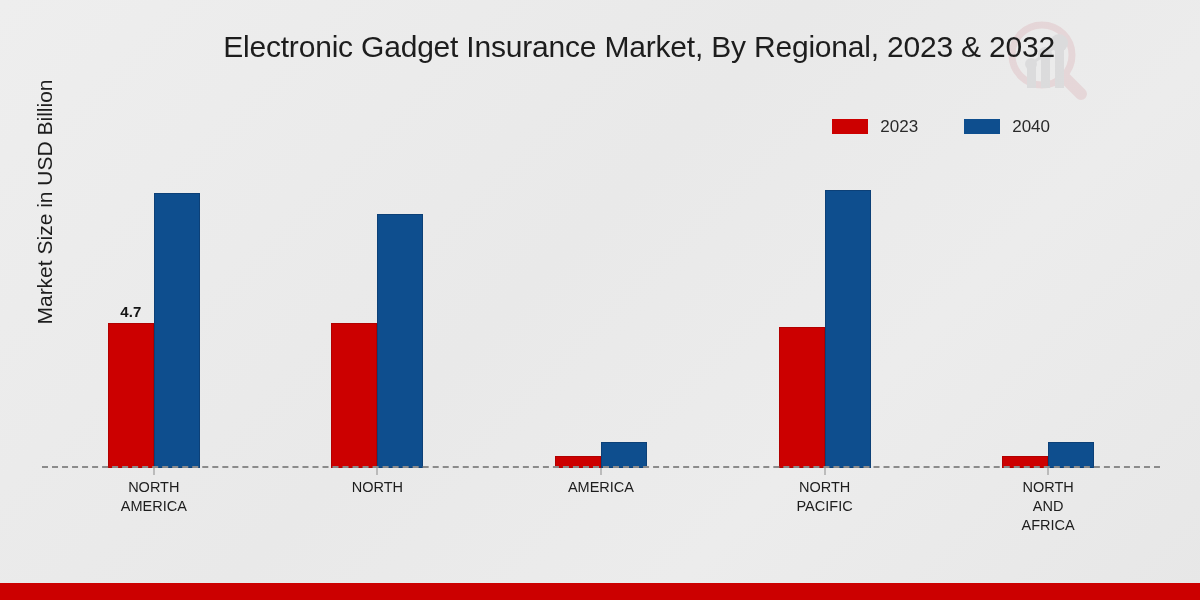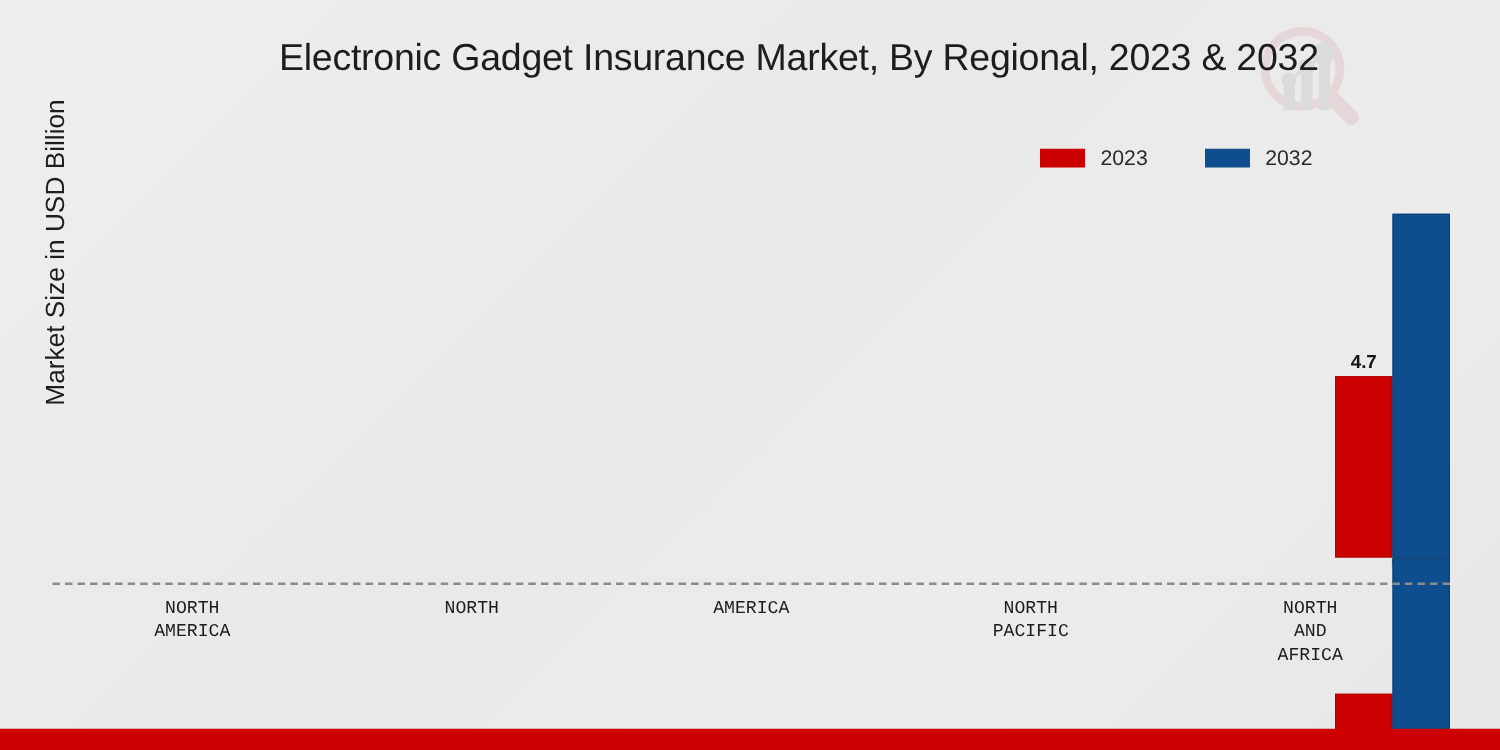--- a/index.html
+++ b/index.html
@@ -105,21 +105,20 @@
   }
 
   #groups {
     position: absolute;
     left: 0;
     bottom: 0;
     width: 100%;
     height: 297px;
     display: flex;
     align-items: flex-end;
-    flex-direction: column;
   }
   .bar-group {
     position: relative;
     flex: 1 1 0;
     height: 100%;
     display: flex;
     align-items: flex-end;
     justify-content: center;
   }
   .bar {
@@ -164,21 +163,21 @@
     width: 1118px;
     display: flex;
   }
   .cat-label {
     flex: 1 1 0;
     text-align: center;
     font-size: 14.5px;
     color: #1d1d1d;
     line-height: 1.32;
   }
-  .cat-label span { display: block; font-family: Liberation Mono, monospace; }
+  .cat-label span { display: block; }
 
   
   #footer-bar {
     position: absolute;
     left: 0;
     bottom: 0;
     width: 100%;
     height: 17px;
     background: #cc0000;
   }
@@ -207,21 +206,21 @@
 
   <div id="chart-title">Electronic Gadget Insurance Market, By Regional, 2023 &amp; 2032</div>
 
   <div id="legend">
     <div class="legend-item">
       <span class="legend-swatch" style="background:#cc0000"></span>
       <span class="legend-label">2023</span>
     </div>
     <div class="legend-item">
       <span class="legend-swatch" style="background:#0e4e8e"></span>
-      <span class="legend-label">2032</span>
+      <span class="legend-label">2040</span>
     </div>
   </div>
 
   <div id="y-axis-title">Market Size in USD Billion</div>
 
   <div id="plot-area">
     <div id="groups">
         <div class="bar-group">
           <div class="bar series-2023" style="height: 145.406px; background: rgb(204, 0, 0);">
             <div class="bar-value">4.7</div>

